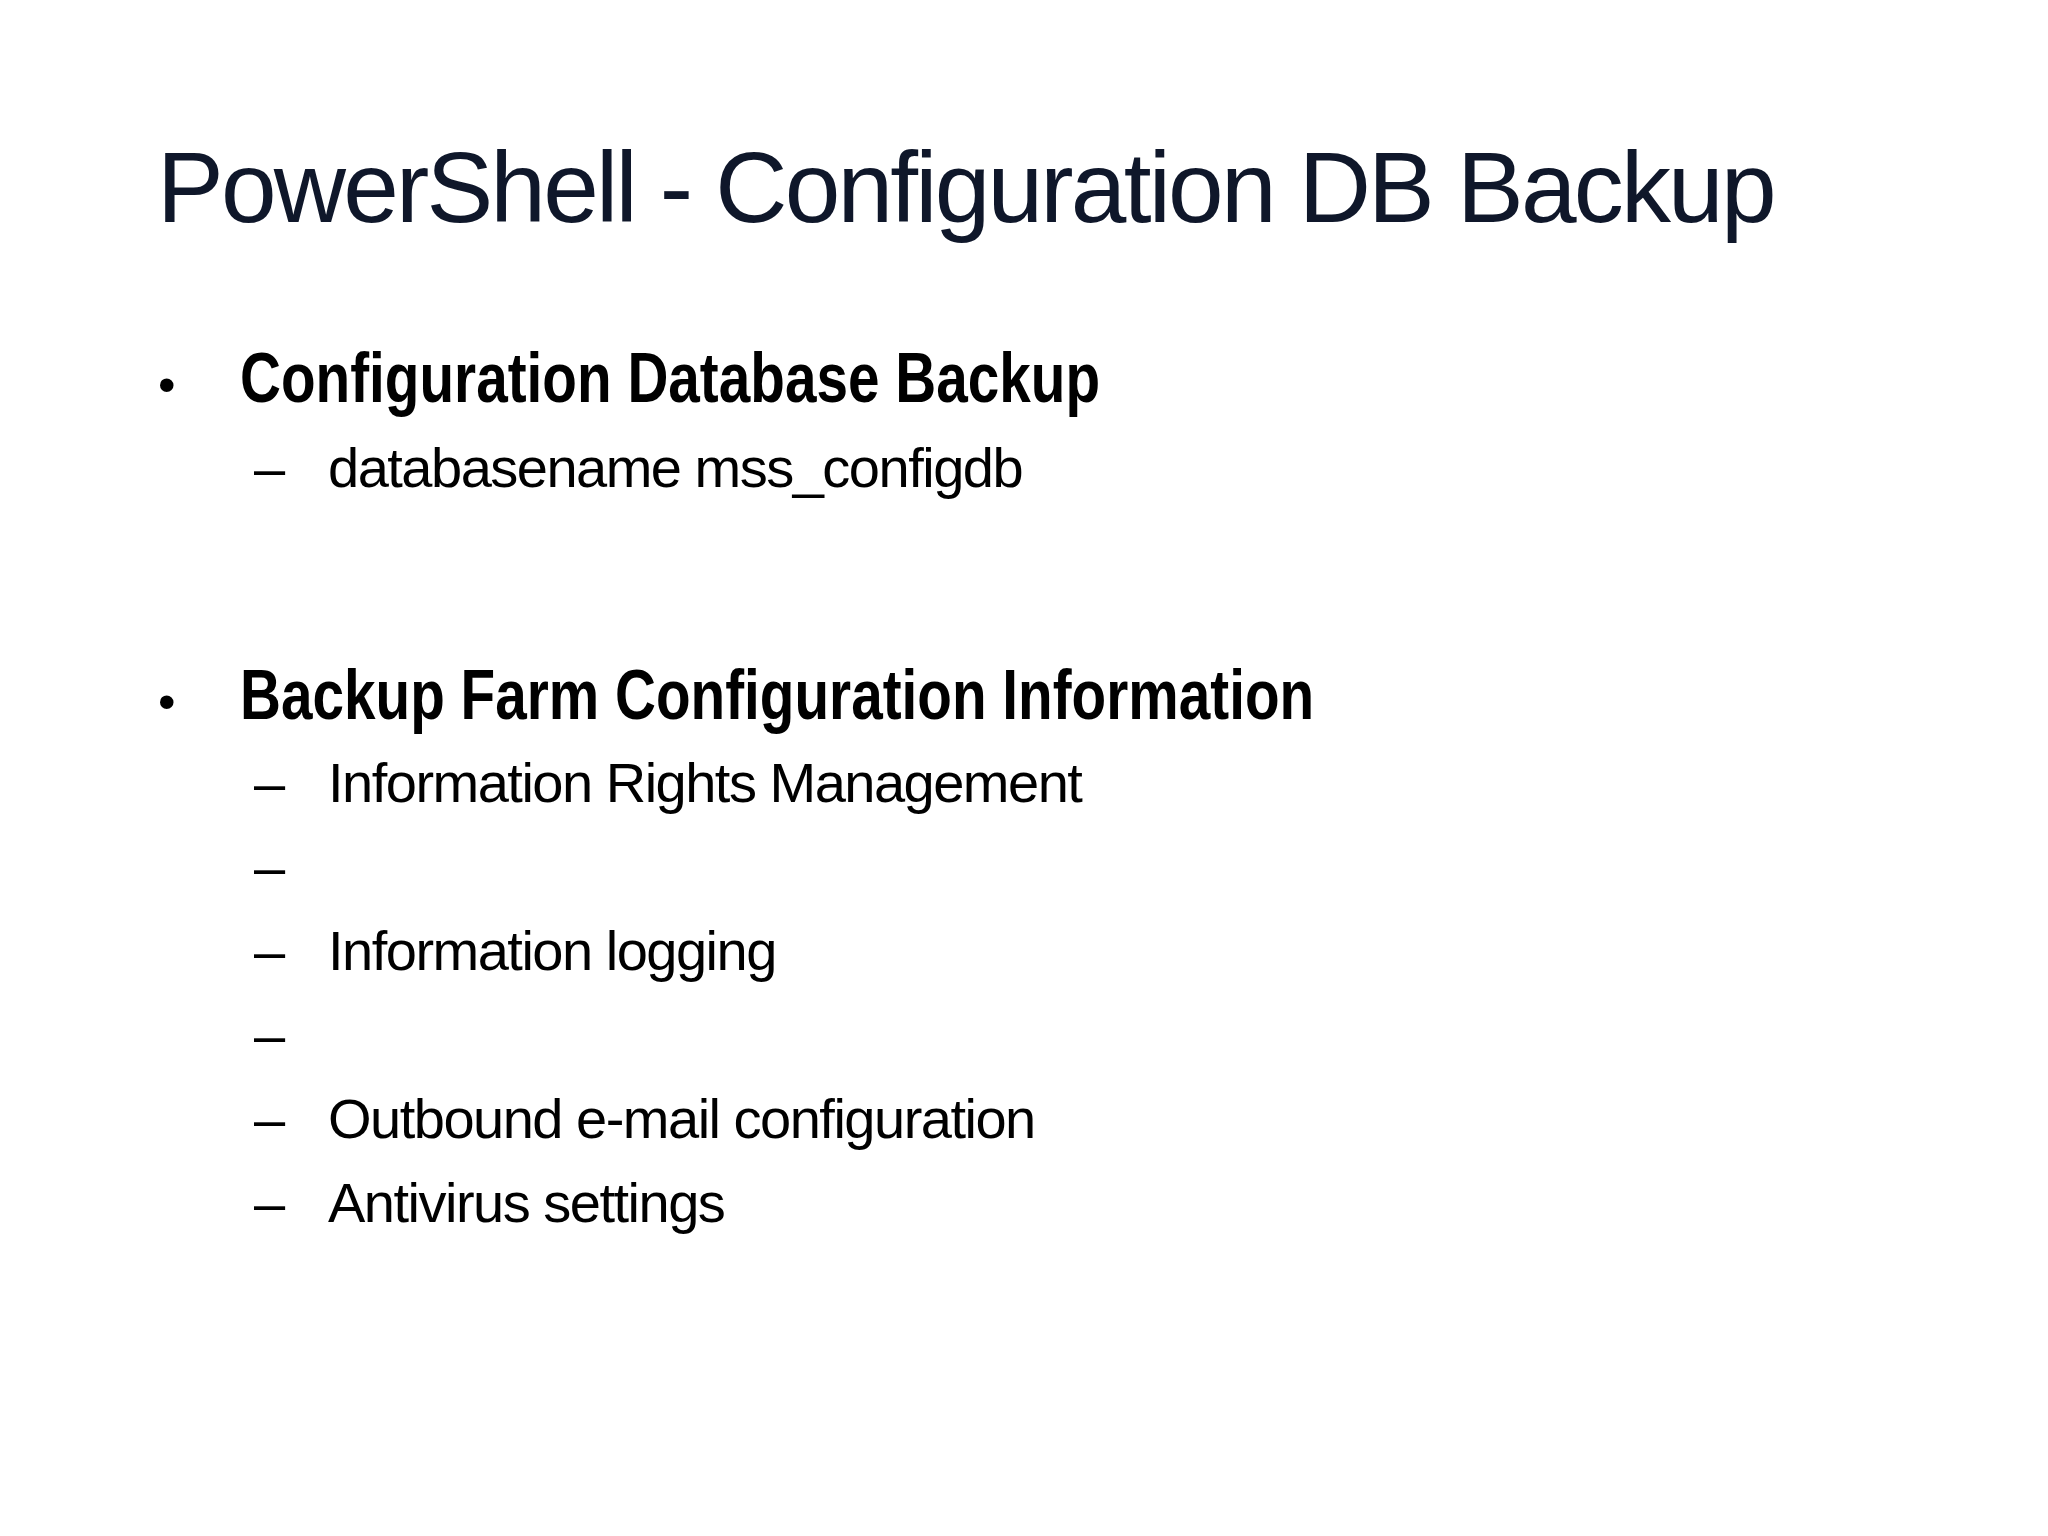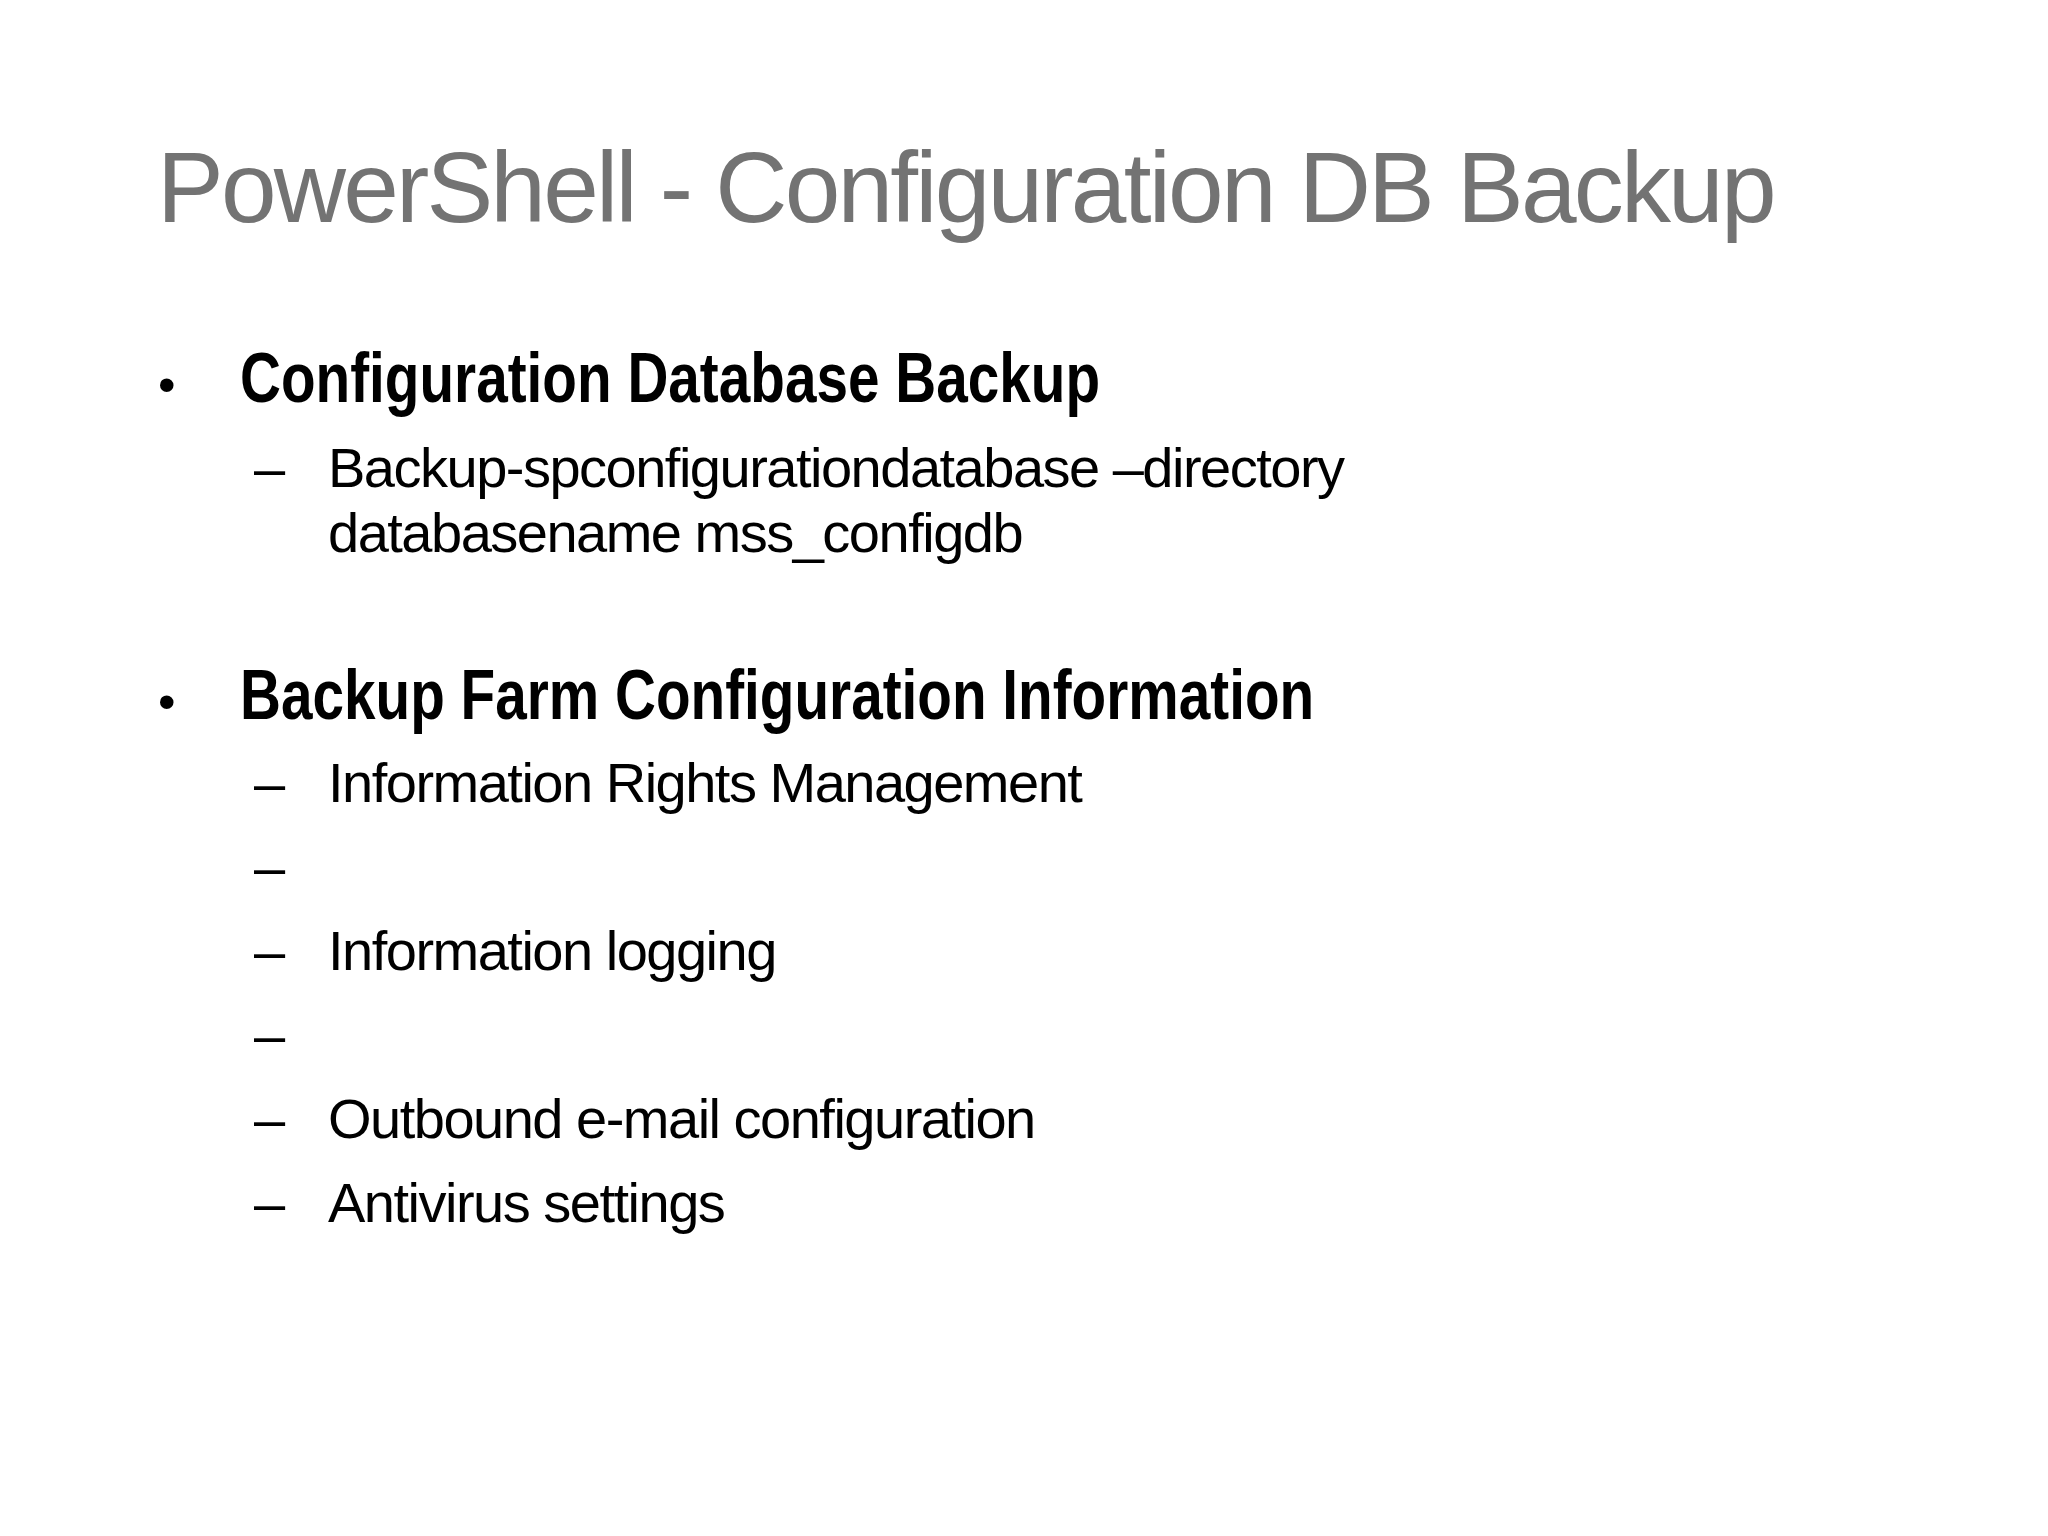--- a/index.html
+++ b/index.html
@@ -16,21 +16,21 @@
     overflow: hidden;
   }
   .title {
     position: absolute;
     left: 157px;
     top: 127px;
     font-size: 100px;
     line-height: 120px;
     letter-spacing: -2.8px;
     white-space: nowrap;
-    color: #737373;
+    color: #0f172a;
   }
   .row {
     position: absolute;
     left: 0;
     right: 0;
     display: flex;
     align-items: baseline;
     color: #000000;
   }
   .row.l1 {
@@ -83,21 +83,20 @@
   <div class="title">PowerShell - Configuration DB Backup</div>
 
   <div class="row l1 r-b1">
     <span class="bullet1">•</span>
     <span class="bold-text">Configuration Database Backup</span>
   </div>
 
   <div class="row l2 r-cmd">
     <span class="bullet2">–</span>
     <span class="cmd-block">
-      <div>Backup-spconfigurationdatabase –directory</div>
       <div>databasename mss_configdb</div>
     </span>
   </div>
 
   <div class="row l1 r-b2">
     <span class="bullet1">•</span>
     <span class="bold-text">Backup Farm Configuration Information</span>
   </div>
 
   <div class="row l2 r-i1">

